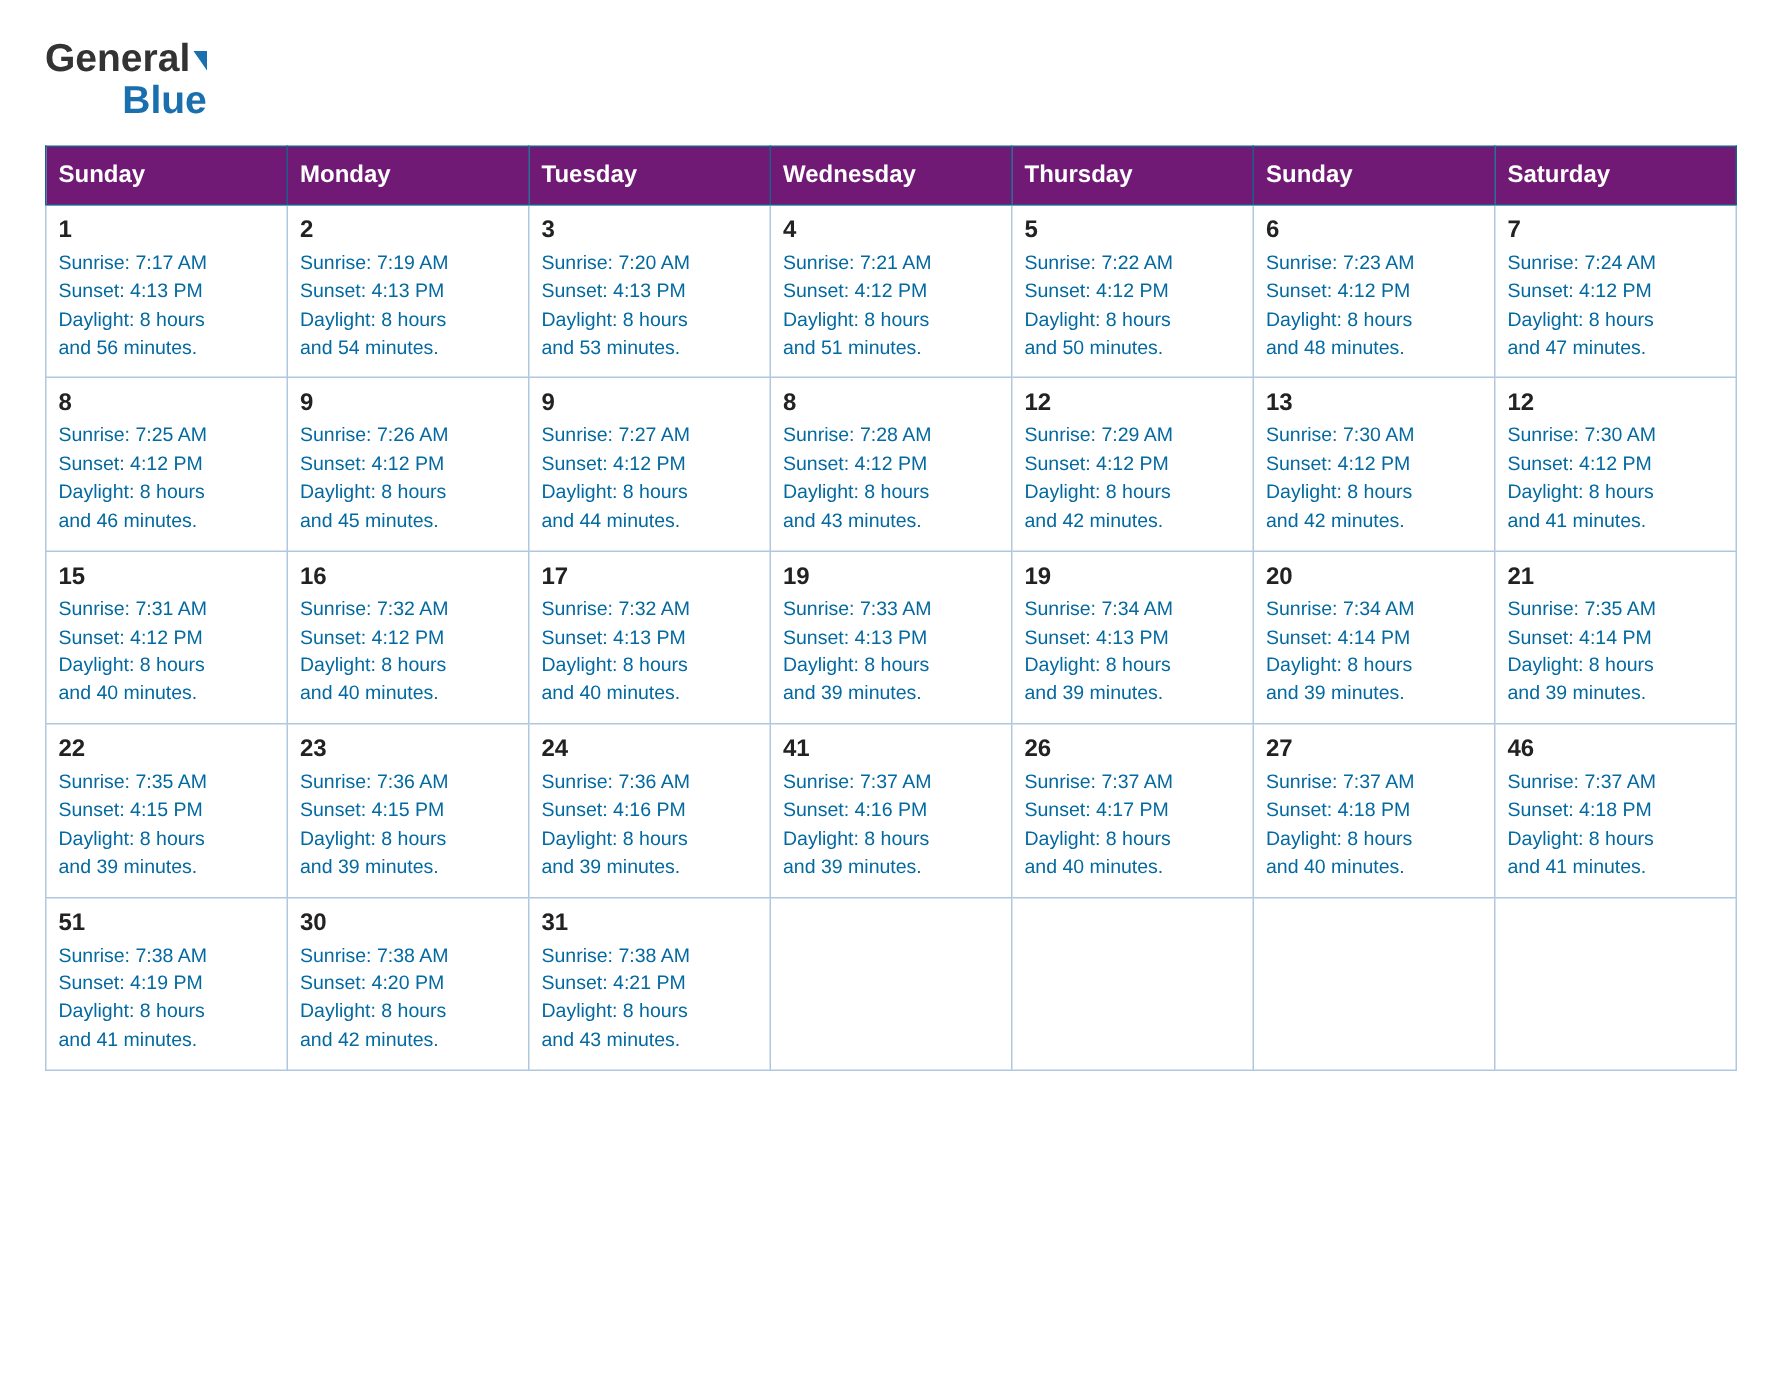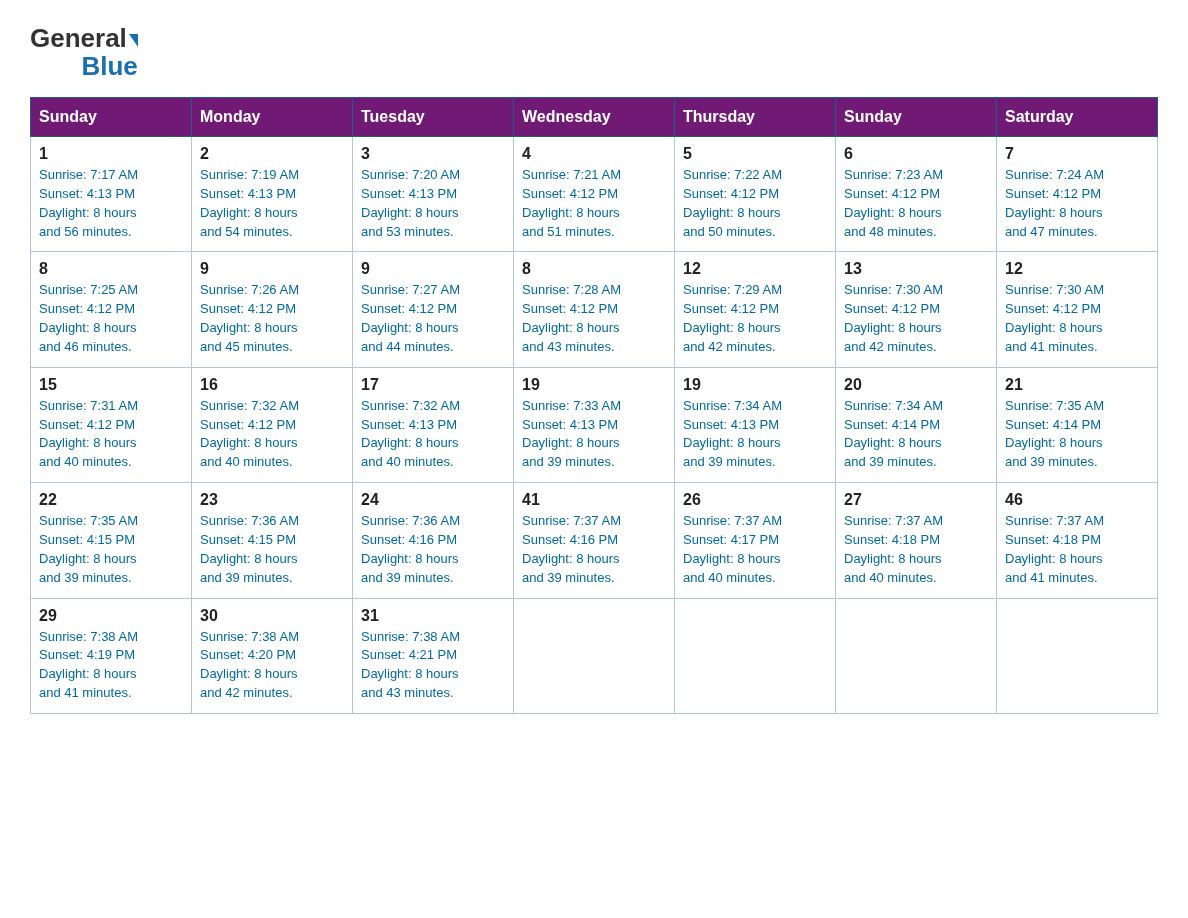--- a/index.html
+++ b/index.html
@@ -217,21 +217,21 @@
           <span class="day-num">27</span>
           <div class="day-info">Sunrise: 7:37 AM<br>Sunset: 4:18 PM<br>Daylight: 8 hours<br>and 40 minutes.</div>
         </td>
         <td>
           <span class="day-num">46</span>
           <div class="day-info">Sunrise: 7:37 AM<br>Sunset: 4:18 PM<br>Daylight: 8 hours<br>and 41 minutes.</div>
         </td>
       </tr>
       <tr>
         <td>
-          <span class="day-num">29</span>
+          <span class="day-num">51</span>
           <div class="day-info">Sunrise: 7:38 AM<br>Sunset: 4:19 PM<br>Daylight: 8 hours<br>and 41 minutes.</div>
         </td>
         <td>
           <span class="day-num">30</span>
           <div class="day-info">Sunrise: 7:38 AM<br>Sunset: 4:20 PM<br>Daylight: 8 hours<br>and 42 minutes.</div>
         </td>
         <td>
           <span class="day-num">31</span>
           <div class="day-info">Sunrise: 7:38 AM<br>Sunset: 4:21 PM<br>Daylight: 8 hours<br>and 43 minutes.</div>
         </td>

